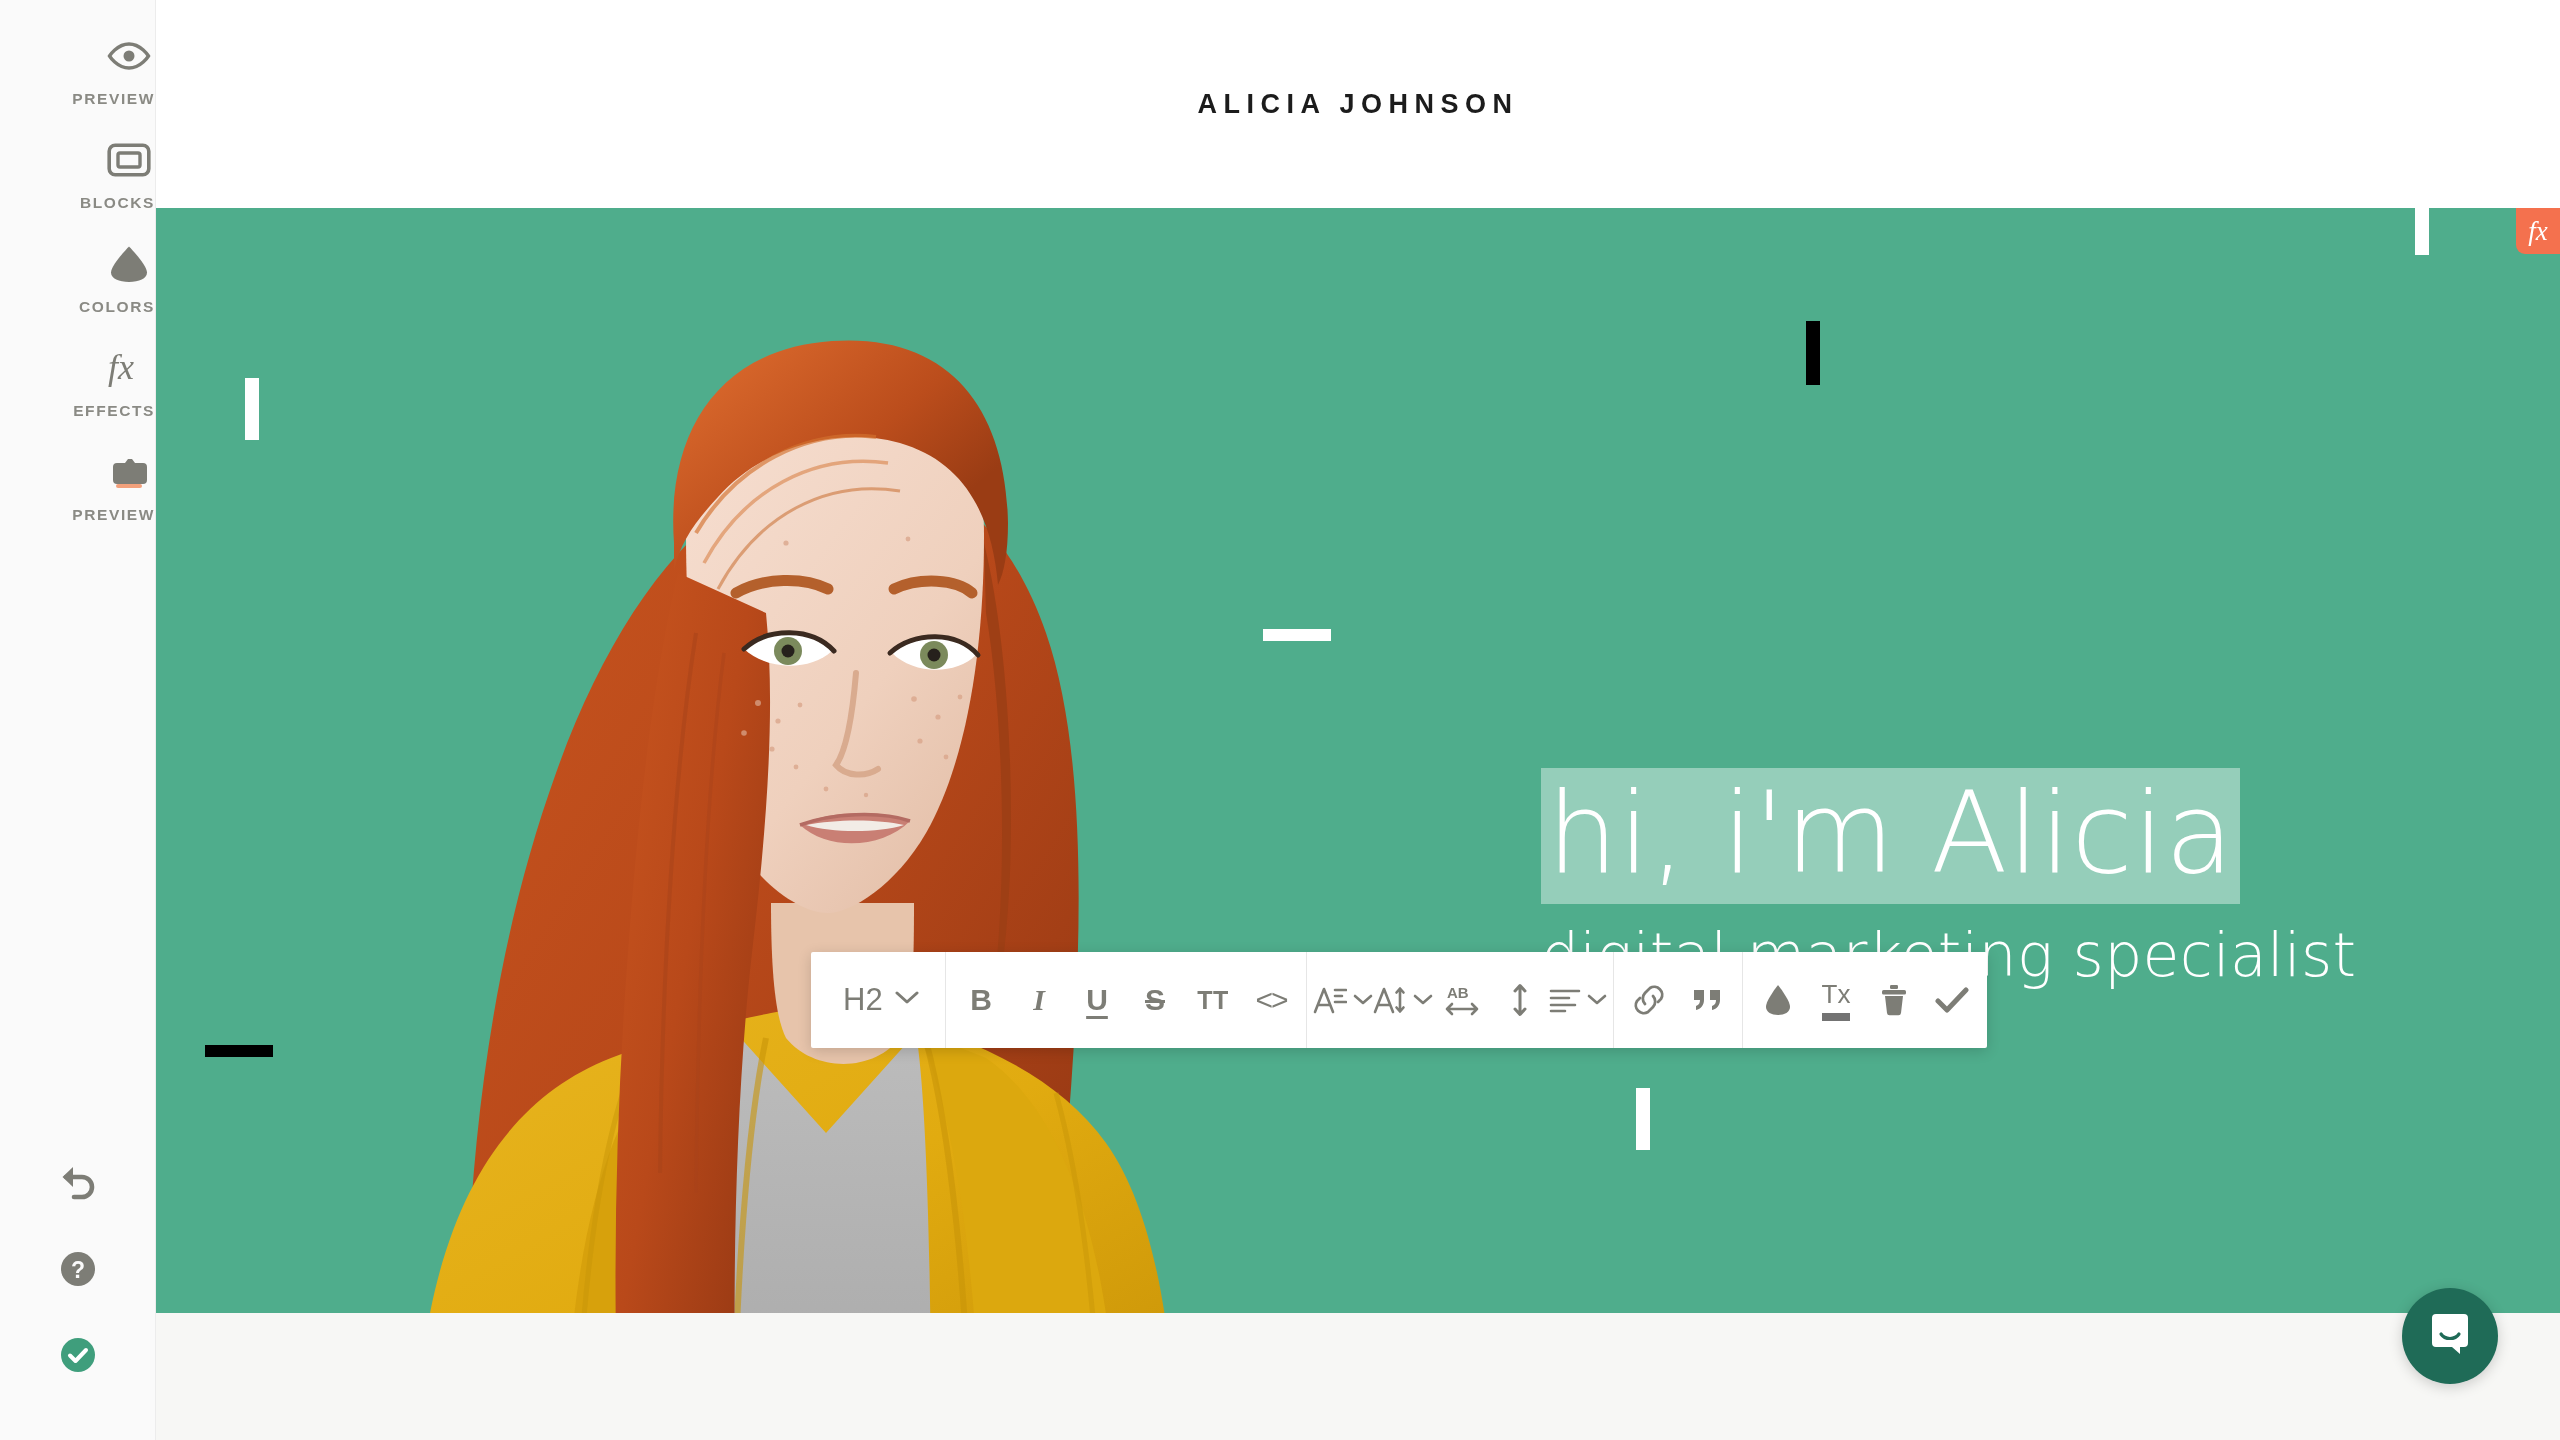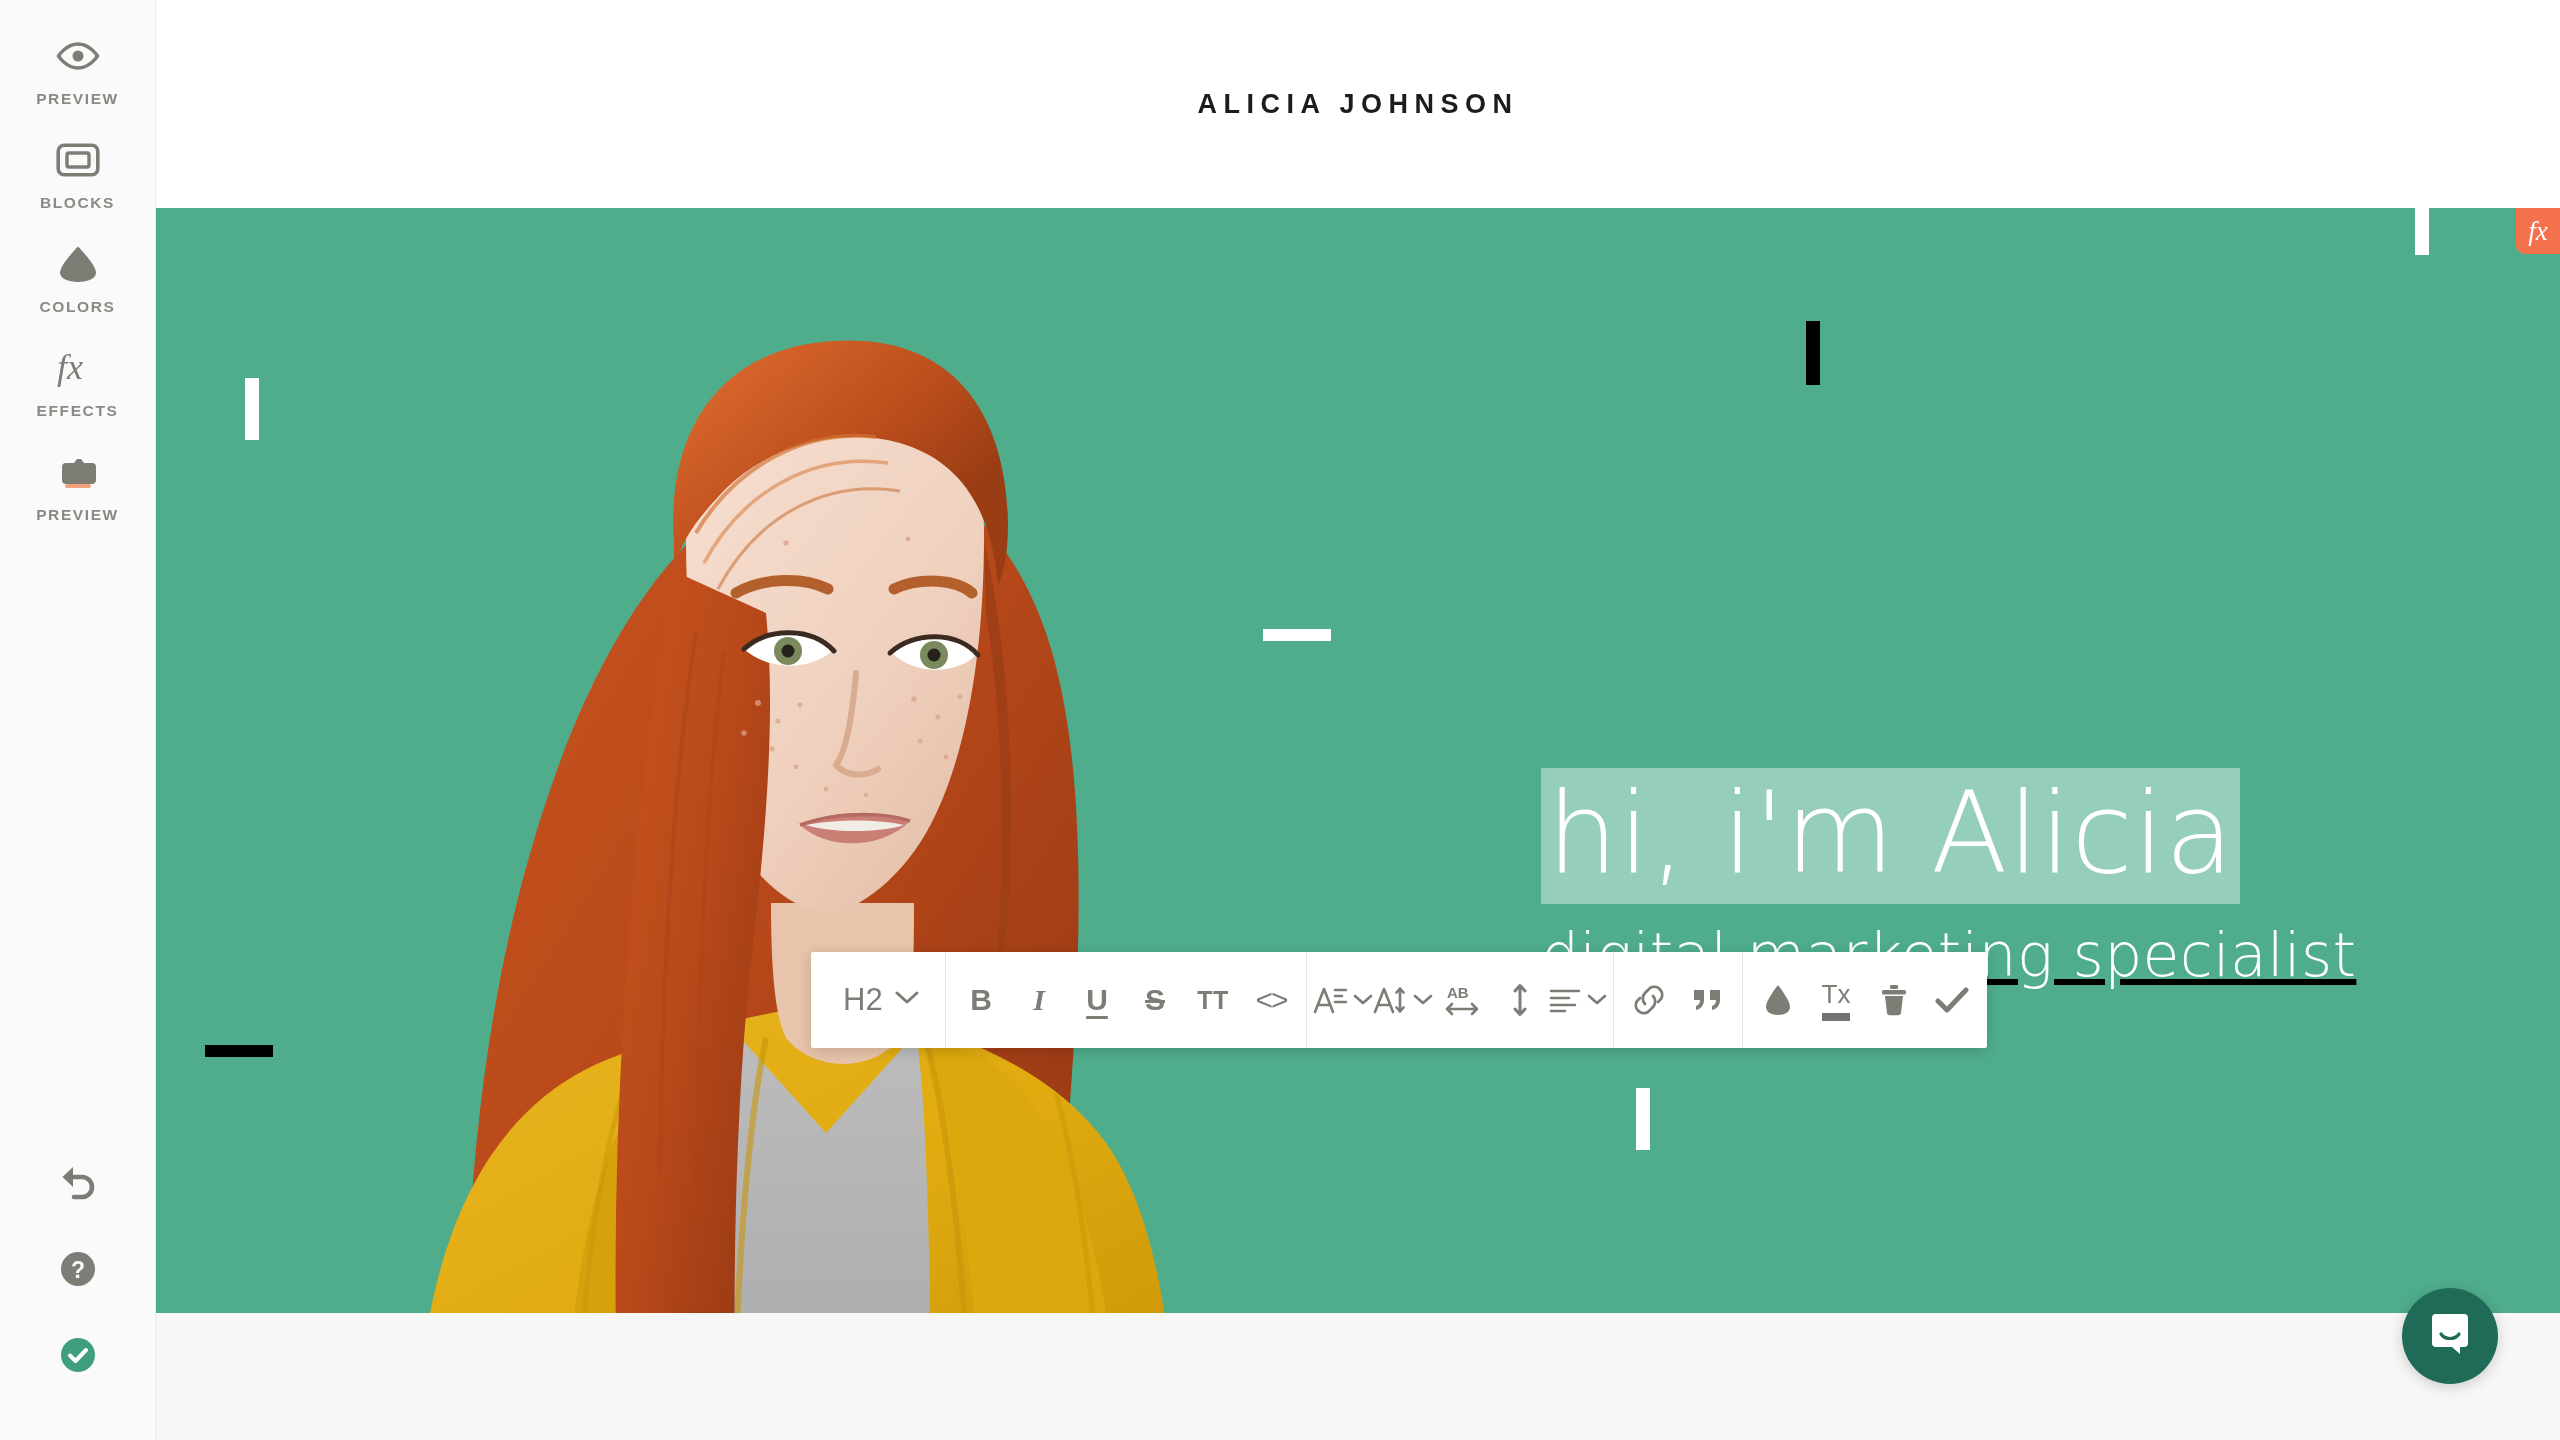--- a/index.html
+++ b/index.html
@@ -19,21 +19,21 @@
     background: #fafafa;
     border-right: 1px solid #ececec;
     display: flex; flex-direction: column;
     align-items: center;
     z-index: 40;
   }
   .nav-top { padding-top: 16px; width: 100%; }
   .nav-item {
     width: 100%;
     display: flex; flex-direction: column;
-    align-items: center; justify-content: center;
+    align-items: flex-end; justify-content: center;
     padding: 14px 0 12px 0;
     cursor: pointer;
   }
   .nav-item .ico {
     width: 52px; height: 52px;
     display: flex; align-items: center; justify-content: center;
     color: #7d7d76;
   }
   .nav-item .ico svg { display: block; }
   .nav-label {
@@ -115,21 +115,20 @@
     z-index: 6;
     pointer-events: none;
   }
 
   
   #hero-text {
     position: absolute;
     left: 1385px; top: 560px;
     width: 920px;
     z-index: 10;
-    text-decoration: underline;
   }
   #headline-wrap { display: inline-block; }
   #headline {
     display: inline-block;
     font-size: 112px;
     line-height: 1.02;
     font-weight: 300;
     color: #ffffff;
     letter-spacing: 0.5px;
     background: rgba(255,255,255,0.40);

